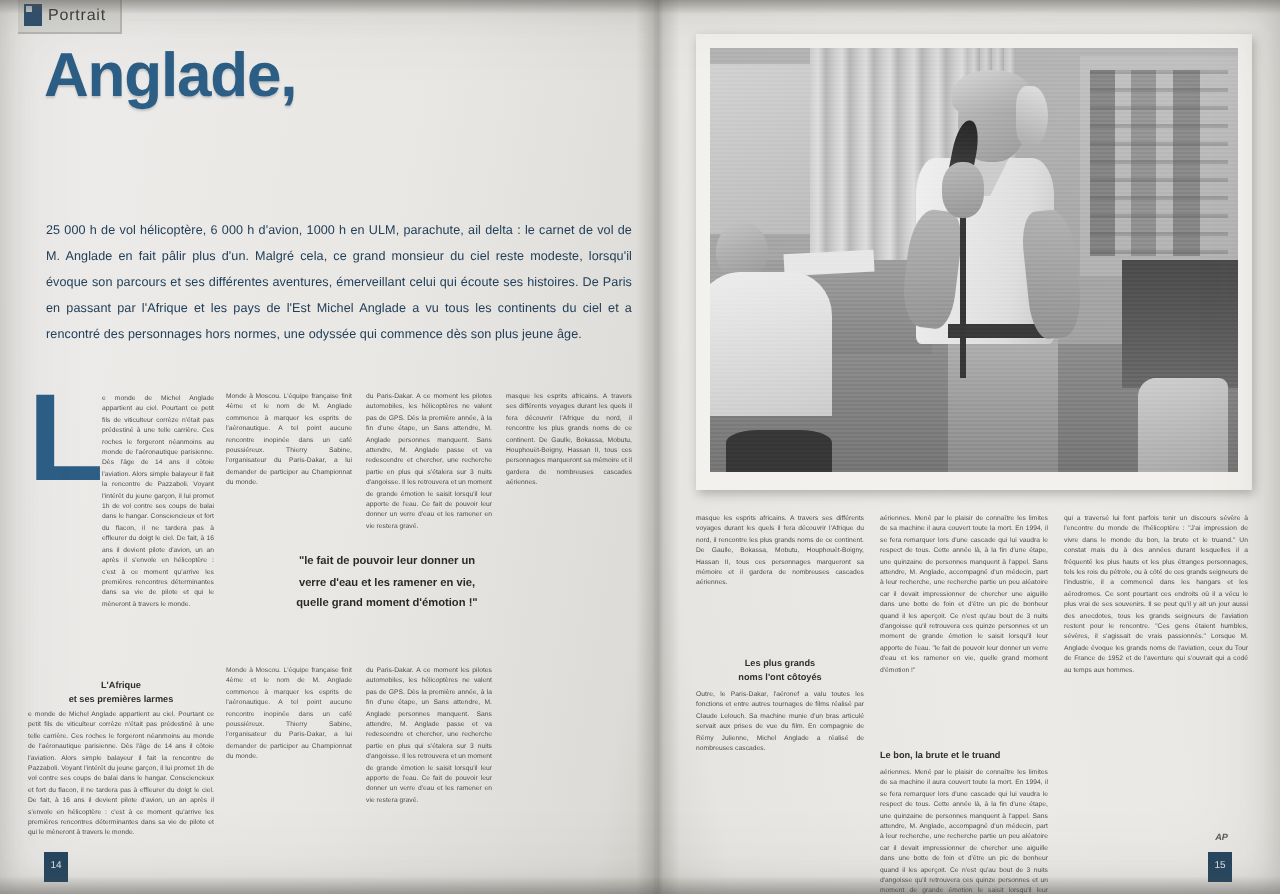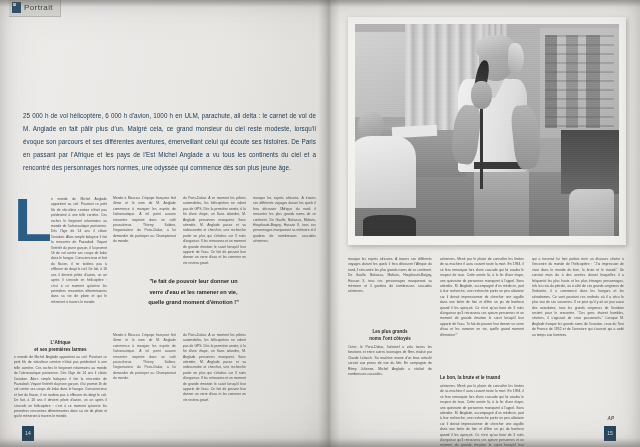--- a/index.html
+++ b/index.html
@@ -348,20 +348,21 @@
 
   <div class="page" id="page-left"></div>
   <div class="page" id="page-right"></div>
 
   <div id="section-tab">
     <span class="tab-ico"></span>
     <span class="tab-label">Portrait</span>
   </div>
 
   <div id="headline">
+    <div class="hl-1">Anglade,</div>
   </div>
 
   <div id="standfirst">25 000 h de vol hélicoptère, 6 000 h d'avion, 1000 h en ULM, parachute, ail delta : le carnet de vol de M. Anglade en fait pâlir plus d'un. Malgré cela, ce grand monsieur du ciel reste modeste, lorsqu'il évoque son parcours et ses différentes aventures, émerveillant celui qui écoute ses histoires. De Paris en passant par l'Afrique et les pays de l'Est Michel Anglade a vu tous les continents du ciel et a rencontré des personnages hors normes, une odyssée qui commence dès son plus jeune âge.</div>
 
   <div id="dropcap">L</div>
 
   <div class="col" style="top:197px; left:51px; width:56px; text-indent:0;">e monde de Michel Anglade appartient au ciel. Pourtant ce petit fils de viticulteur corrèze n'était pas prédestiné à une telle carrière. Ces roches le forgeront néanmoins au monde de l'aéronautique parisienne. Dès l'âge de 14 ans il côtoie l'aviation. Alors simple balayeur il fait la rencontre de Pazzaboli. Voyant l'intérêt du jeune garçon, il lui promet 1h de vol contre ses coups de balai dans le hangar. Consciencieux et fort du flacon, il ne tardera pas à effleurer du doigt le ciel. De fait, à 16 ans il devient pilote d'avion, un an après il s'envole en hélicoptère : c'est à ce moment qu'arrive les premières rencontres déterminantes dans sa vie de pilote et qui le mèneront à travers le monde.</div>
 
   <div class="col" style="top:196px; left:113px; width:63px;">Monde à Moscou. L'équipe française finit 4ème et le nom de M. Anglade commence à marquer les esprits de l'aéronautique. A tel point aucune rencontre inopinée dans un café poussiéreux. Thierry Sabine, l'organisateur du Paris-Dakar, a lui demander de participer au Championnat du monde.</div>
 

